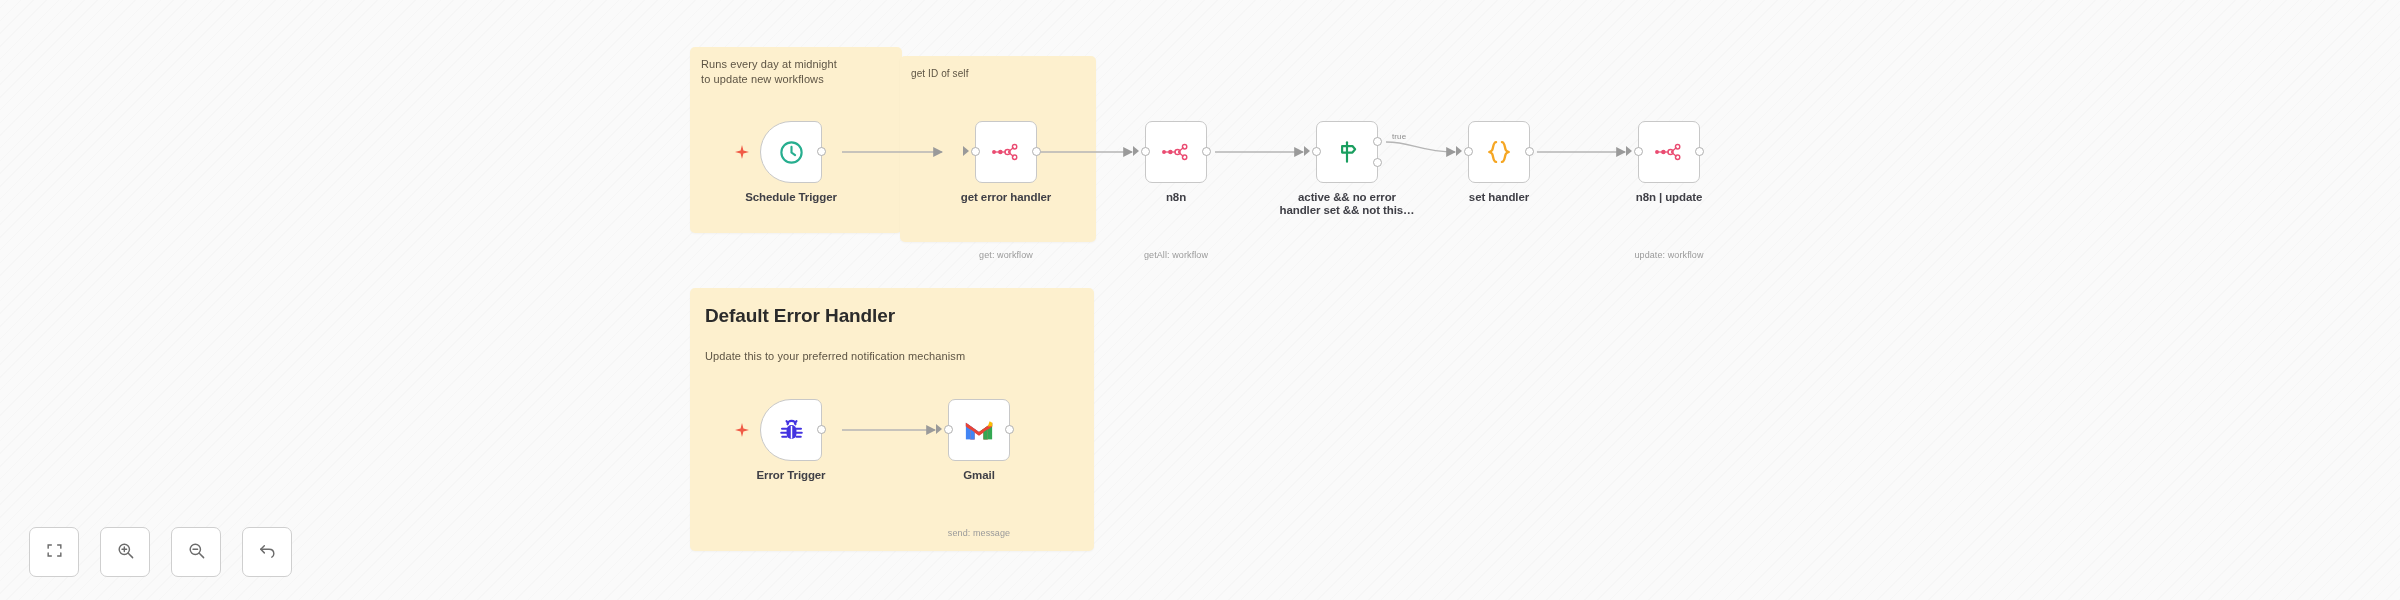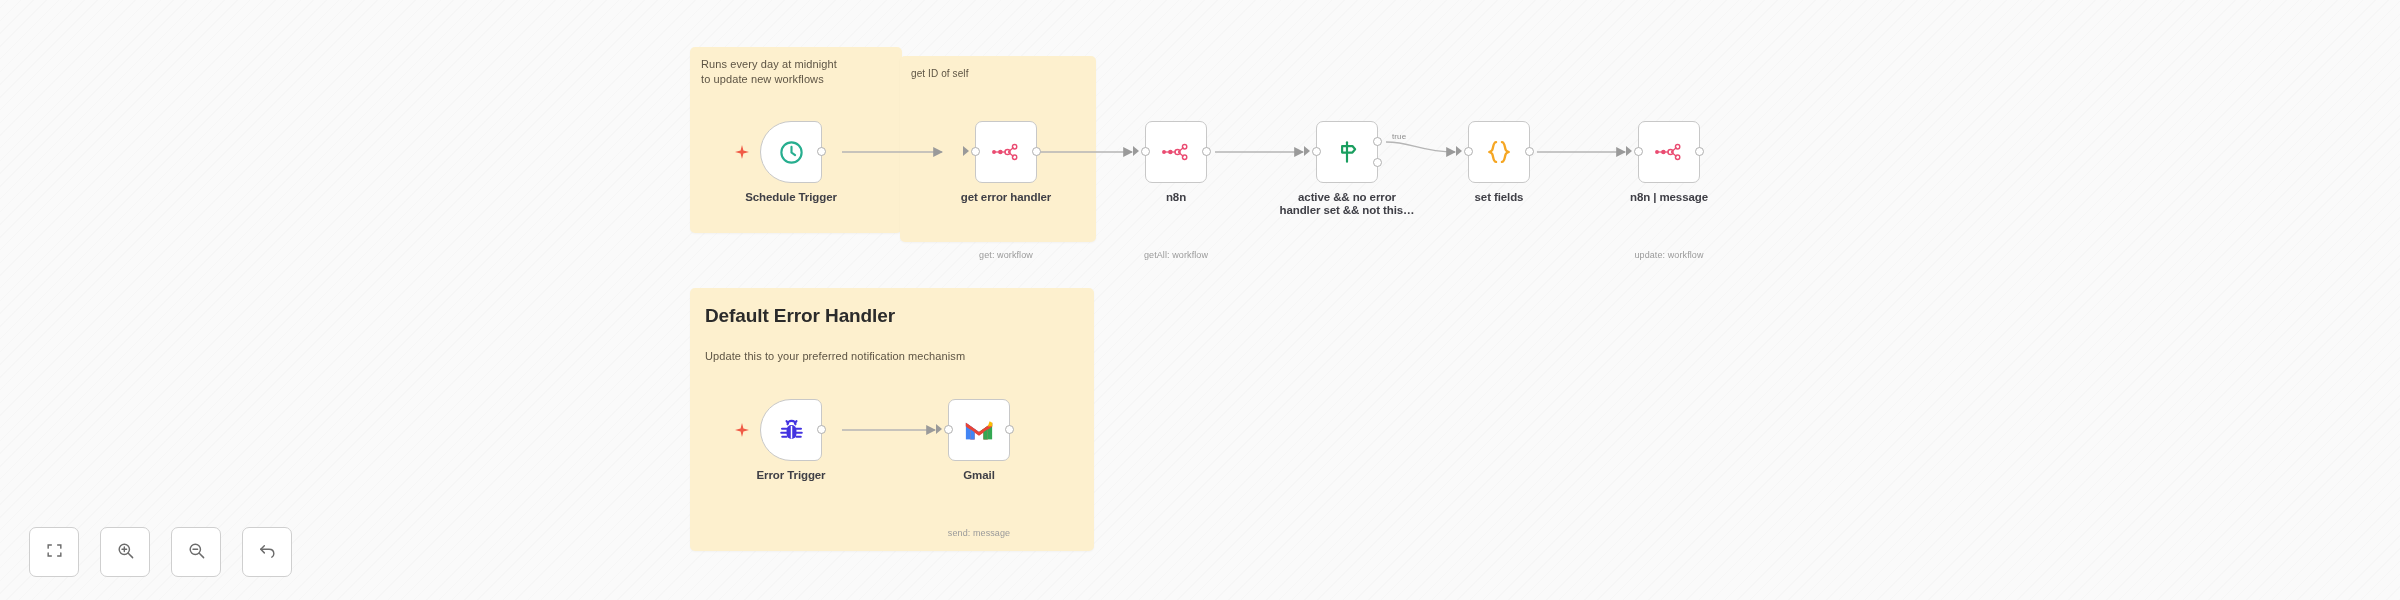--- a/index.html
+++ b/index.html
@@ -315,21 +315,21 @@
     <div class="node-box">
       <span class="node-icon">
         <svg viewBox="0 0 24 24" width="28" height="28" fill="none" stroke="#f5a623" stroke-width="2" stroke-linecap="round" stroke-linejoin="round">
           <path d="M9.5 3.5 C7 3.5 7.2 8 6.2 10.2 C5.7 11.3 4.6 11.7 3.6 12 C4.6 12.3 5.7 12.7 6.2 13.8 C7.2 16 7 20.5 9.5 20.5"></path>
           <path d="M14.5 3.5 C17 3.5 16.8 8 17.8 10.2 C18.3 11.3 19.4 11.7 20.4 12 C19.4 12.3 18.3 12.7 17.8 13.8 C16.8 16 17 20.5 14.5 20.5"></path>
         </svg>
       </span>
     </div>
     <div class="port in"></div>
     <div class="port out"></div>
-    <div class="node-label">set fields</div>
+    <div class="node-label">set handler</div>
   </div>
 
   <div class="node" style="left:1638px; top:121px;">
     <div class="in-arrow"></div>
     <div class="node-box">
       <span class="node-icon">
         <svg viewBox="0 0 40 24" width="32" height="20">
           <g stroke="#ea4b71" stroke-width="1.7" fill="none">
             <path d="M5 12 H11"></path>
               <path d="M14 12 H20"></path>
@@ -339,21 +339,21 @@
           <circle cx="4" cy="12" r="2.6" fill="#ea4b71"></circle>
           <circle cx="12.5" cy="12" r="3" fill="#ea4b71"></circle>
           <circle cx="22" cy="12" r="3.4" fill="none" stroke="#ea4b71" stroke-width="1.9"></circle>
           <circle cx="31.5" cy="5" r="2.9" fill="none" stroke="#ea4b71" stroke-width="1.9"></circle>
           <circle cx="31.5" cy="19" r="2.9" fill="none" stroke="#ea4b71" stroke-width="1.9"></circle>
         </svg>
       </span>
     </div>
     <div class="port in"></div>
     <div class="port out"></div>
-    <div class="node-label">n8n | message</div>
+    <div class="node-label">n8n | update</div>
     <div class="node-sub one-line">update: workflow</div>
   </div>
 
   <div class="node trigger" style="left:760px; top:399px;">
     <div class="sparkle">
       <svg viewBox="0 0 16 16" width="16" height="16">
         <path d="M8 1 L9.4 6.6 L15 8 L9.4 9.4 L8 15 L6.6 9.4 L1 8 L6.6 6.6 Z" fill="#f05a45"></path>
       </svg>
     </div>
     <div class="node-box">

